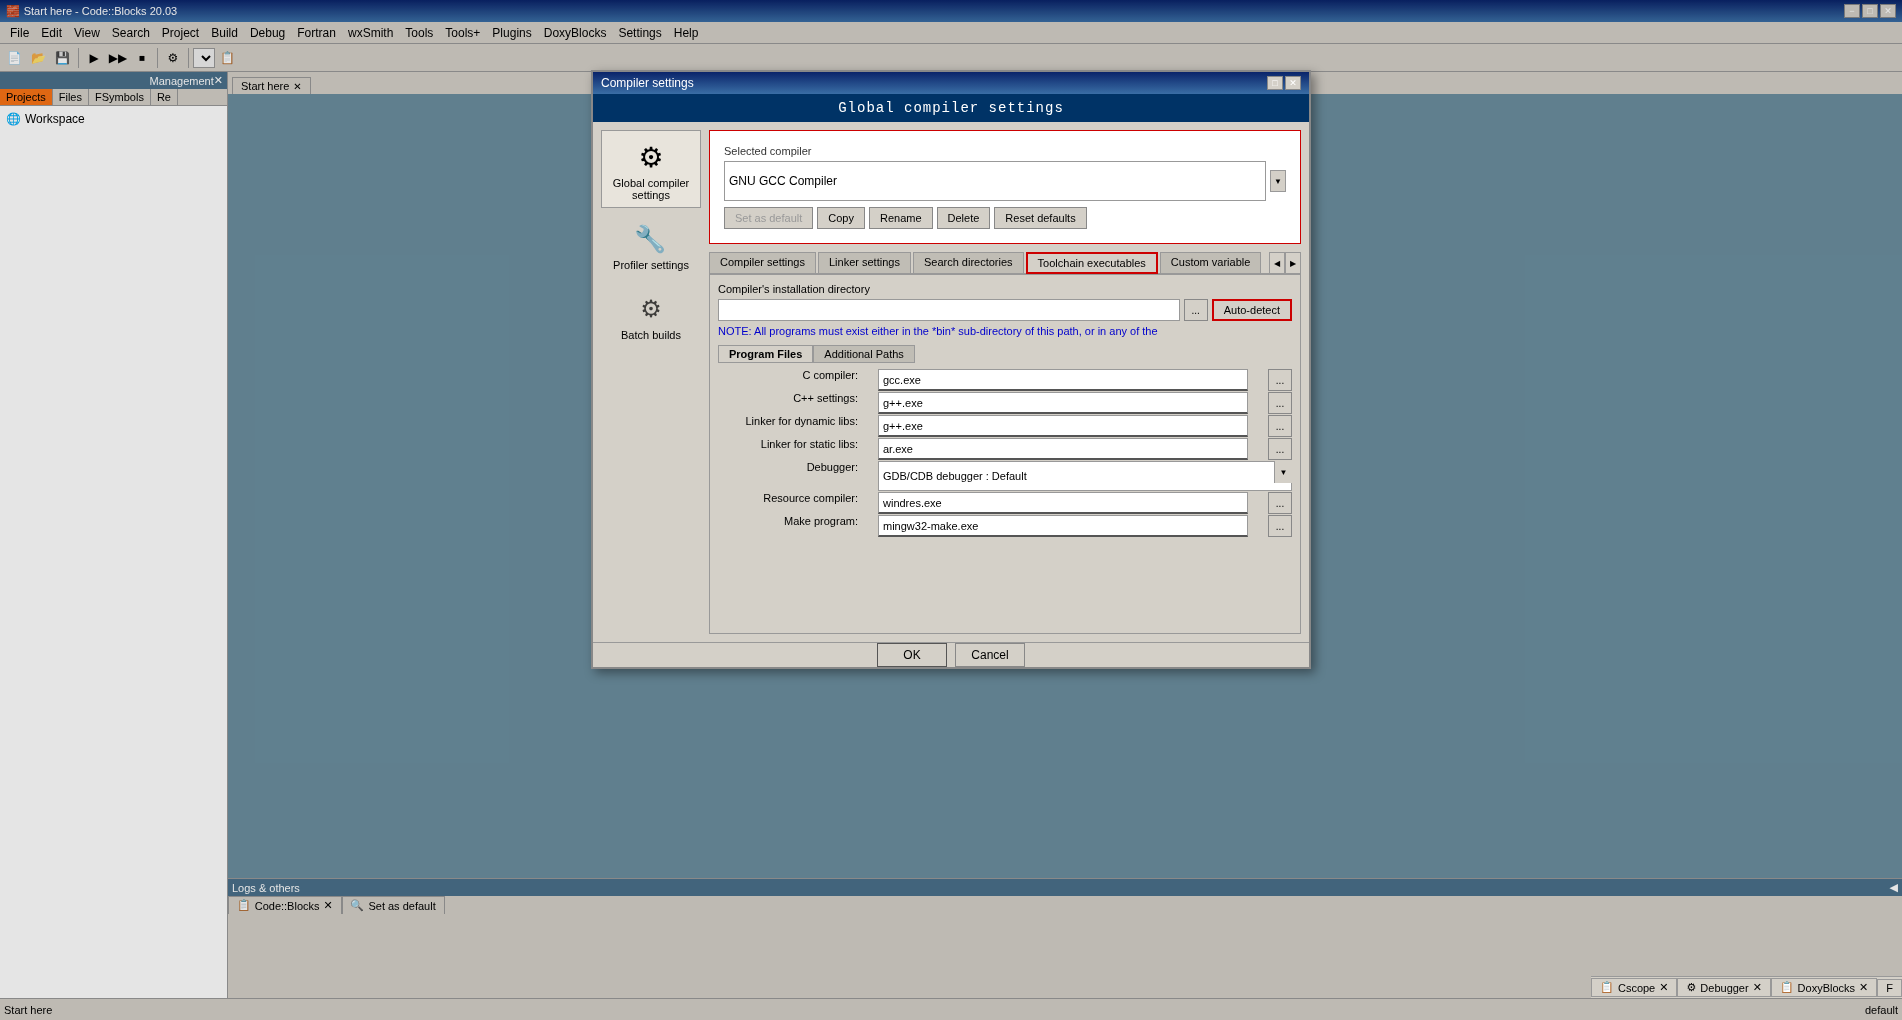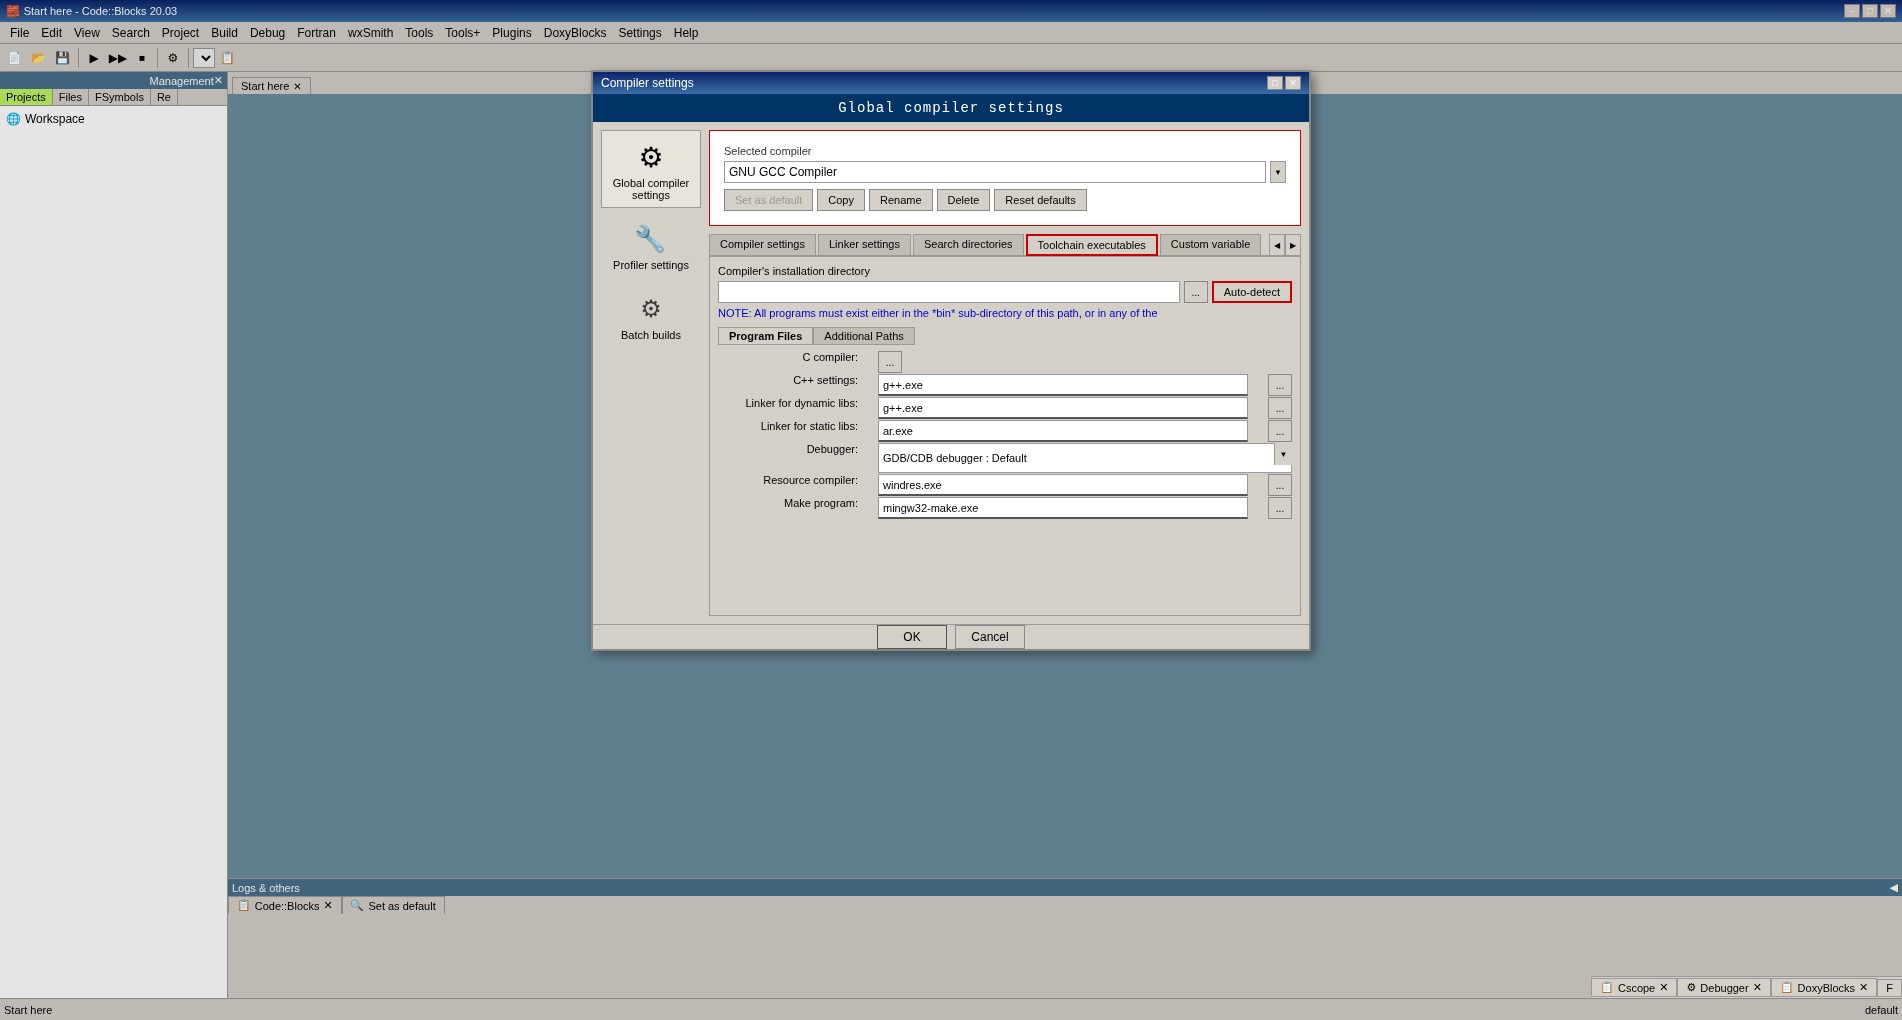--- a/index.html
+++ b/index.html
@@ -97,21 +97,21 @@
       display: flex;
       background: #d4d0c8;
       border-bottom: 1px solid #999;
       font-size: 11px;
     }
     .panel-tab {
       padding: 2px 6px;
       cursor: pointer;
       border-right: 1px solid #999;
     }
-    .panel-tab.active { background: #bef264; }
+    .panel-tab.active { background: #f97316; }
     .panel-content {
       flex: 1;
       background: white;
       padding: 4px;
     }
     .workspace-item {
       display: flex; align-items: center; gap: 4px; padding: 2px;
       font-size: 12px;
     }
 
@@ -280,21 +280,21 @@
       color: #333;
     }
     .compiler-dropdown-row {
       display: flex;
       align-items: center;
       gap: 4px;
       margin-bottom: 6px;
     }
     .compiler-dropdown {
       flex: 1;
-      height: 22px;
+      height: 40px;
       border: 1px solid #999;
       background: white;
       font-size: 12px;
       padding: 0 4px;
       appearance: none;
     }
     .dropdown-arrow {
       width: 16px; height: 22px;
       border: 1px solid #999;
       background: #d4d0c8;
@@ -687,20 +687,21 @@
 
           <div class="sub-tabs">
             <div class="sub-tab active">Program Files</div>
             <div class="sub-tab">Additional Paths</div>
           </div>
 
           <div>
 
             <div class="form-row">
               <span class="form-label">C compiler:</span>
+              <input class="form-input" type="text" value="gcc.exe" style="">
               <div class="form-browse">...</div>
             </div>
 
             <div class="form-row">
               <span class="form-label">C++ settings:</span>
               <input class="form-input" type="text" value="g++.exe" style="">
               <div class="form-browse">...</div>
             </div>
 
             <div class="form-row">

